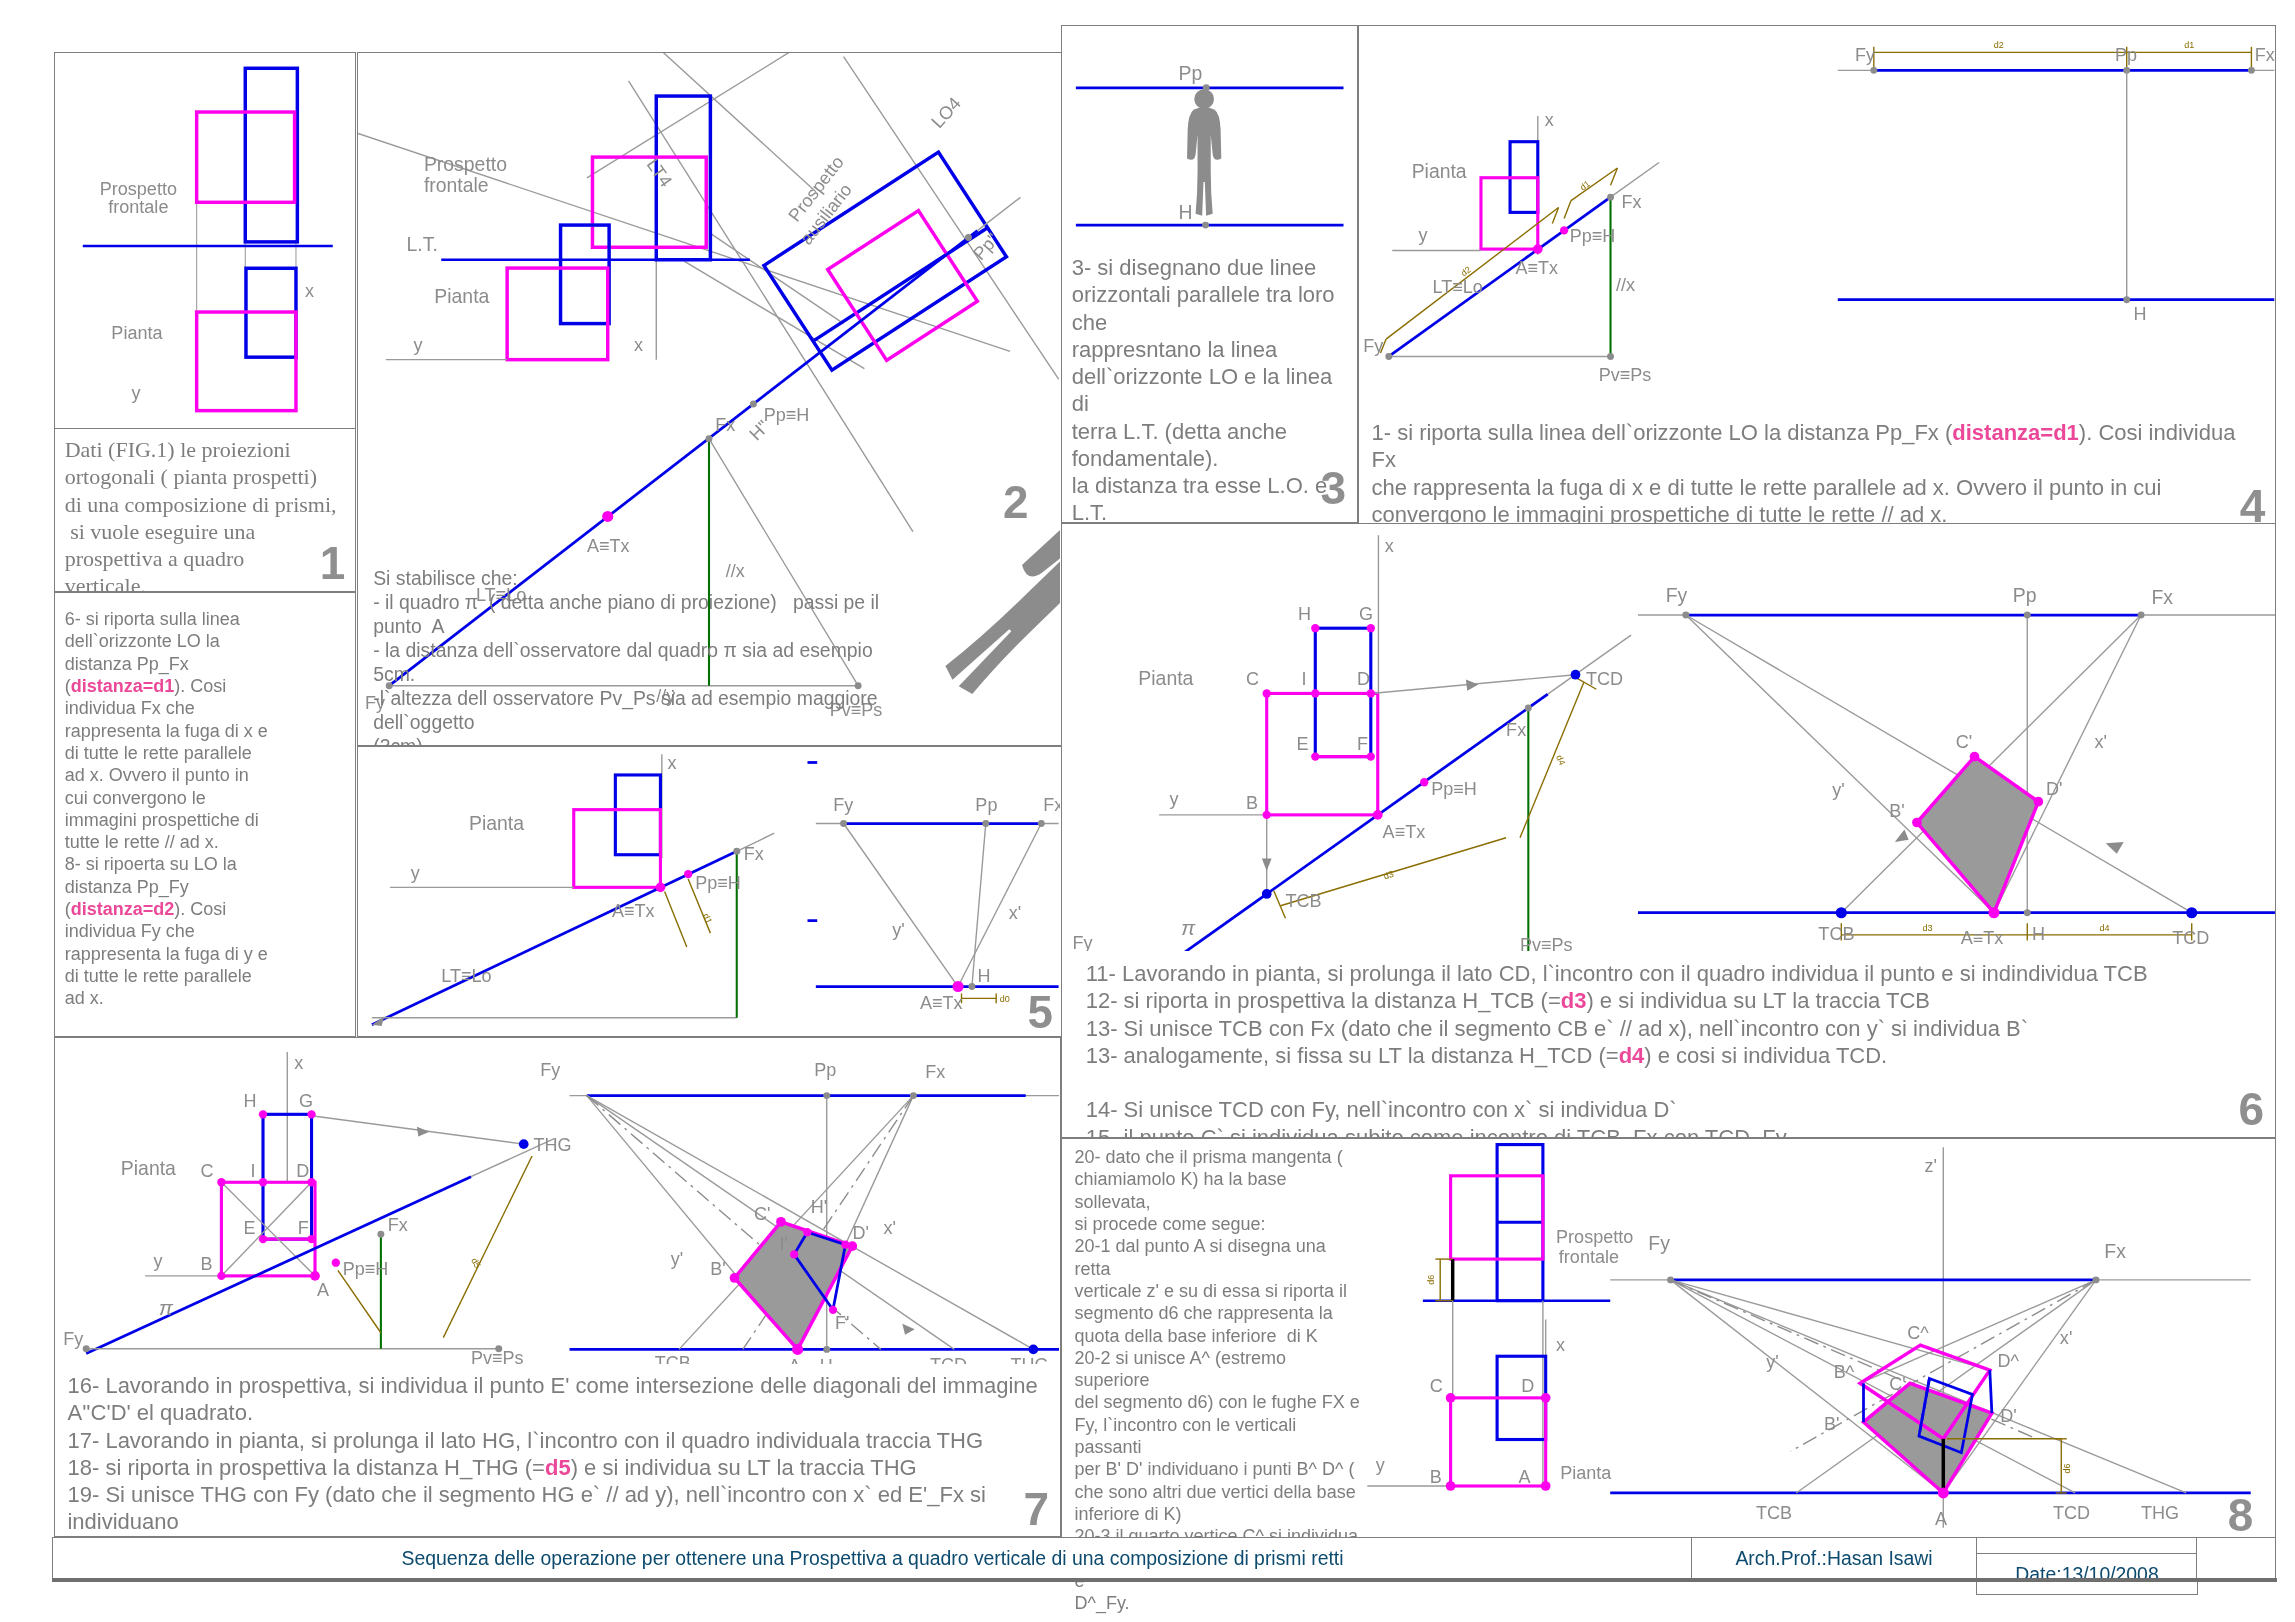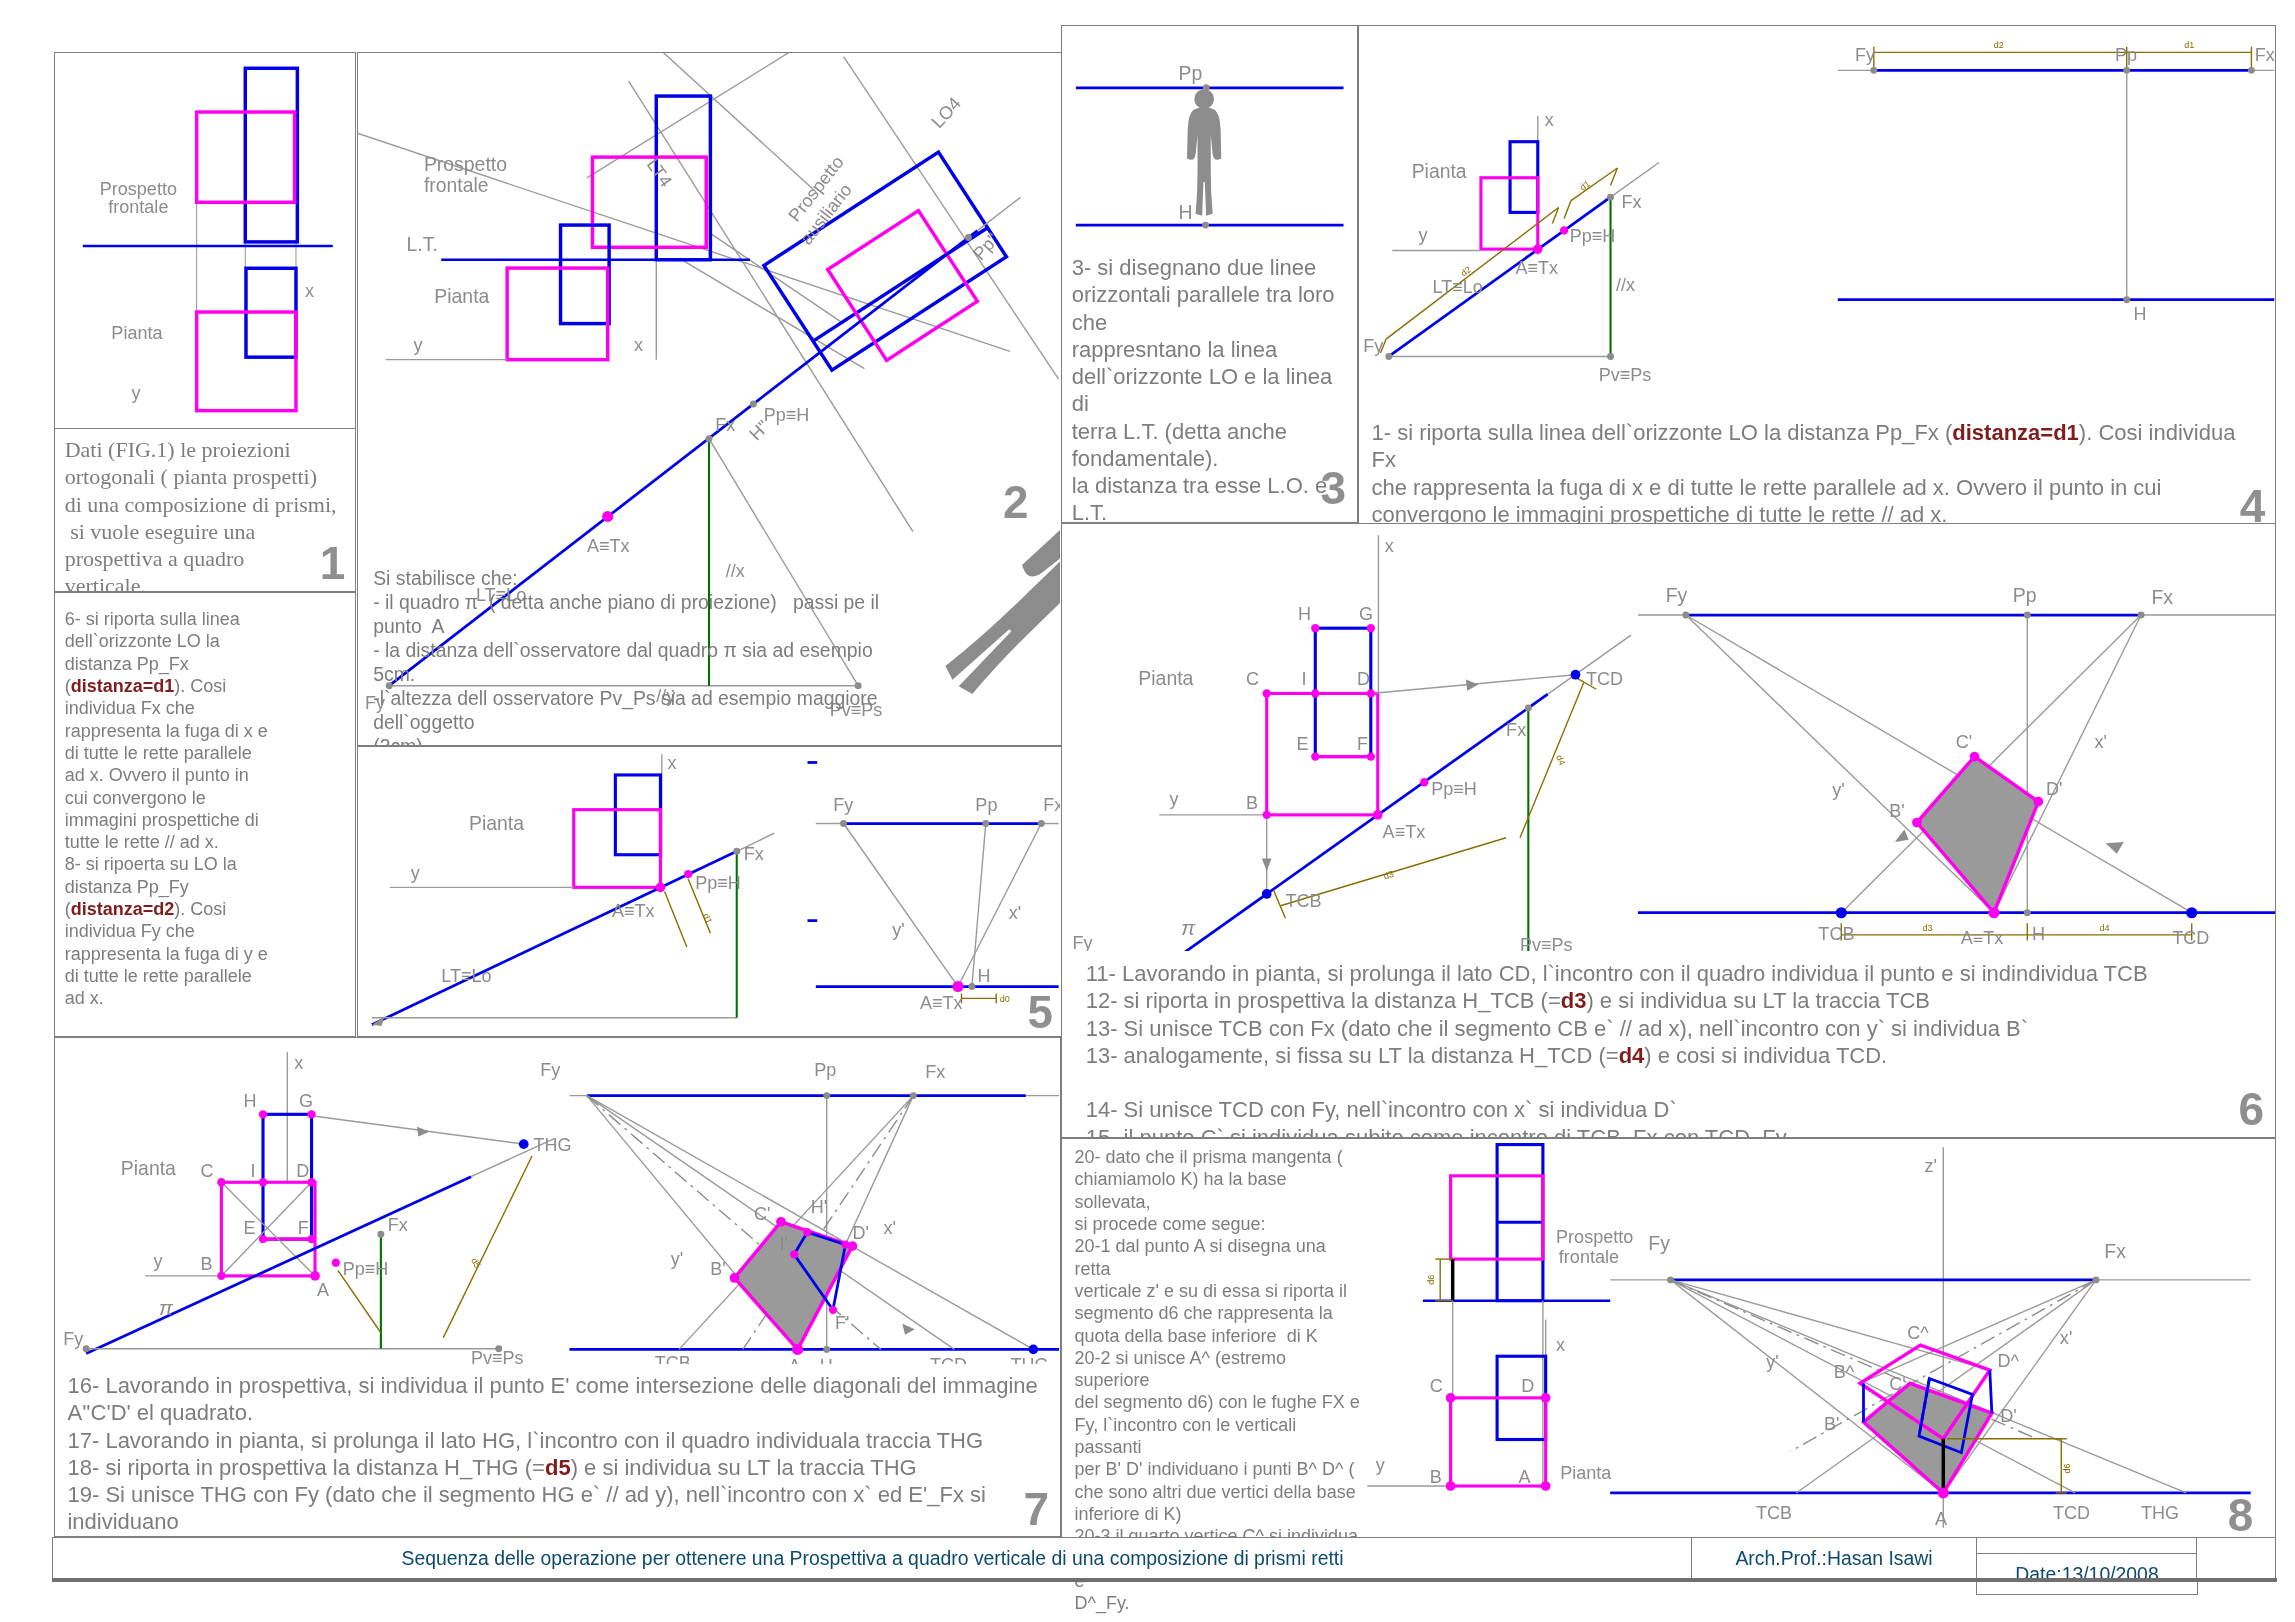--- a/index.html
+++ b/index.html
@@ -1,21 +1,21 @@
 <!DOCTYPE html>
 <html style="font-size:11px"><head>
 <meta charset="utf-8">
 <style>
   html,body{margin:0;padding:0;background:#ffffff;}
   #sheet{position:relative;width:2295px;height:1623px;background:#ffffff;
          font-family:"Liberation Sans",sans-serif;overflow:hidden;}
   .panel{position:absolute;border:1.4px solid #7e7e7e;box-sizing:border-box;background:#fff;}
   .txt{color:#7d7d7d;font-size:22px;line-height:1.24;white-space:pre-wrap;
        padding:7px 9.7px;box-sizing:border-box;position:absolute;}
-  .hl{color:#7f1d1d;font-weight:bold;}
+  .hl{color:#ec4899;font-weight:bold;}
   .num{position:absolute;color:#8f8f8f;font-weight:bold;font-size:46px;line-height:1;}
   svg{position:absolute;left:0;top:0;}
   svg text{fill:#8c8c8c;font-size:26px;font-family:"Liberation Sans",sans-serif;}
   text.big{font-size:28px;}
   text.sm{font-size:13px;fill:#8a6d00;}
   text.it{font-style:italic;font-size:30px;}
   text.numsvg{font-size:66px;font-weight:bold;fill:#8f8f8f;}
   .footer-cell{position:absolute;top:1537px;height:42px;border:1.4px solid #7e7e7e;
        box-sizing:border-box;color:#0c4a6e;font-size:19.4px;display:flex;
        align-items:center;justify-content:center;background:#fff;}

